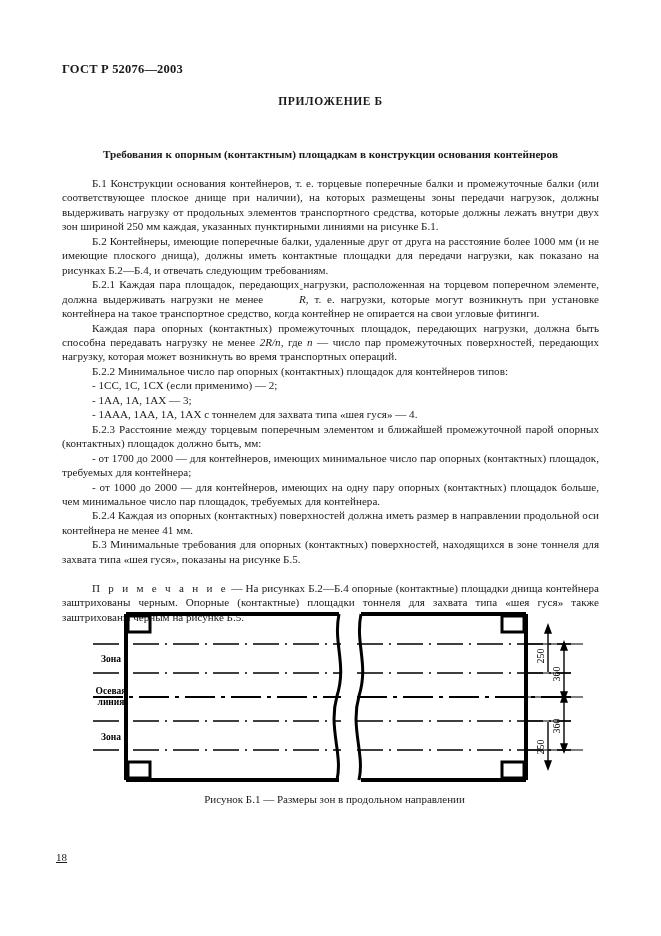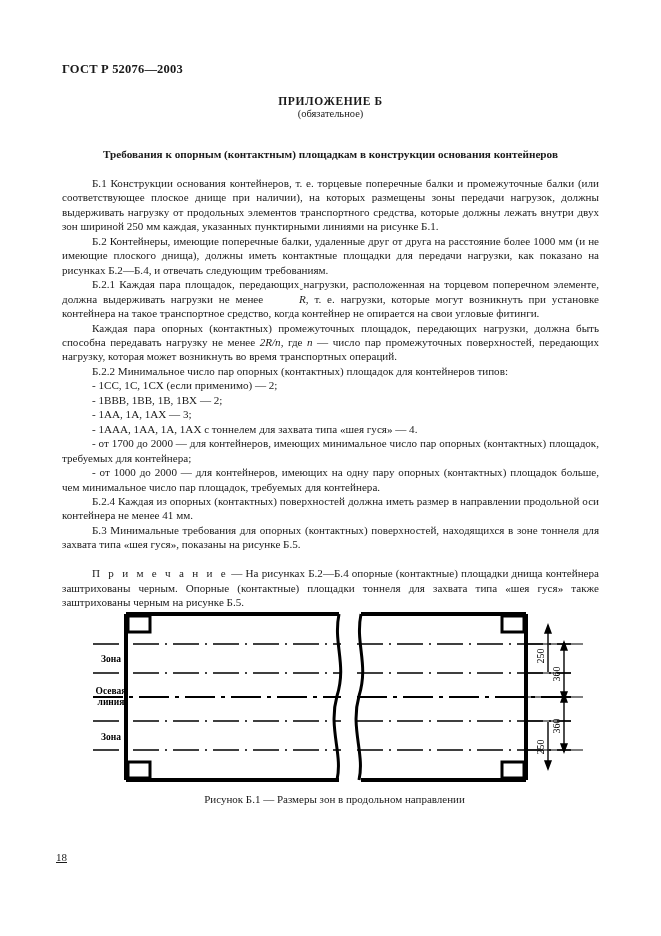--- a/index.html
+++ b/index.html
@@ -130,35 +130,34 @@
 </style>
 </head>
 <body>
 
 <div class="page">
 
   <div class="gost-header">ГОСТ Р 52076—2003</div>
 
   <div class="appendix-block">
     <div class="appendix-title">ПРИЛОЖЕНИЕ Б</div>
-    <div class="appendix-sub">(обязательное)</div>
   </div>
 
   <div class="section-title">Требования к опорным (контактным) площадкам в конструкции основания контейнеров</div>
 
   <div class="body-text">
     <p>Б.1  Конструкции основания контейнеров, т. е. торцевые поперечные балки и промежуточные балки (или соответствующее плоское днище при наличии), на которых размещены зоны передачи нагрузок, должны выдерживать нагрузку от продольных элементов транспортного средства, которые должны лежать внутри двух зон шириной 250 мм каждая, указанных пунктирными линиями на рисунке Б.1.</p>
     <p>Б.2  Контейнеры, имеющие поперечные балки, удаленные друг от друга на расстояние более 1000 мм (и не имеющие плоского днища), должны иметь контактные площадки для передачи нагрузки, как показано на рисунках Б.2—Б.4, и отвечать следующим требованиям.</p>
     <p><span>Б.2.1  Каждая пара площадок, передающих нагрузки, расположенная на торцевом поперечном элементе, должна выдерживать нагрузки не менее </span><span class="rhat">R</span><span>, т. е. нагрузки, которые могут возникнуть при установке контейнера на такое транспортное средство, когда контейнер не опирается на свои угловые фитинги.</span></p>
     <p><span>Каждая пара опорных (контактных) промежуточных площадок, передающих нагрузки, должна быть способна передавать нагрузку не менее </span><span class="ital">2R/n</span><span>, где </span><span class="ital">n</span><span> — число пар промежуточных поверхностей, передающих нагрузку, которая может возникнуть во время транспортных операций.</span></p>
     <p>Б.2.2  Минимальное число пар опорных (контактных) площадок для контейнеров типов:</p>
     <p class="dash">-  1CC, 1C, 1CX (если применимо) — 2;</p>
-    <p class="dash">-  1BBB, 1BB, 1B, 1BX — 2;</p>
     <p class="dash">-  1AA, 1A, 1AX — 3;</p>
     <p class="dash">-  1AAA, 1AA, 1A, 1AX с тоннелем для захвата типа «шея гуся» — 4.</p>
+    <p>Б.2.3  Расстояние между торцевым поперечным элементом и ближайшей промежуточной парой опорных (контактных) площадок должно быть, мм:</p>
     <p class="dash">-  от 1700 до 2000 — для контейнеров, имеющих минимальное число пар опорных (контактных) площадок, требуемых для контейнера;</p>
     <p class="dash">-  от 1000 до 2000 — для контейнеров, имеющих на одну пару опорных (контактных) площадок больше, чем минимальное число пар площадок, требуемых для контейнера.</p>
     <p>Б.2.4  Каждая из опорных (контактных) поверхностей должна иметь размер в направлении продольной оси контейнера не менее 41 мм.</p>
     <p>Б.3  Минимальные требования для опорных (контактных) поверхностей, находящихся в зоне тоннеля для захвата типа «шея гуся», показаны на рисунке Б.5.</p>
     <p class="note"><span class="spaced">П р и м е ч а н и е</span><span> — На рисунках Б.2—Б.4 опорные (контактные) площадки днища контейнера заштрихованы черным. Опорные (контактные) площадки тоннеля для захвата типа «шея гуся» также заштрихованы черным на рисунке Б.5.</span></p>
   </div>
 
   <div class="figure-wrap">
     <svg class="figure-svg" width="520" height="200" viewBox="0 0 520 200">
 

